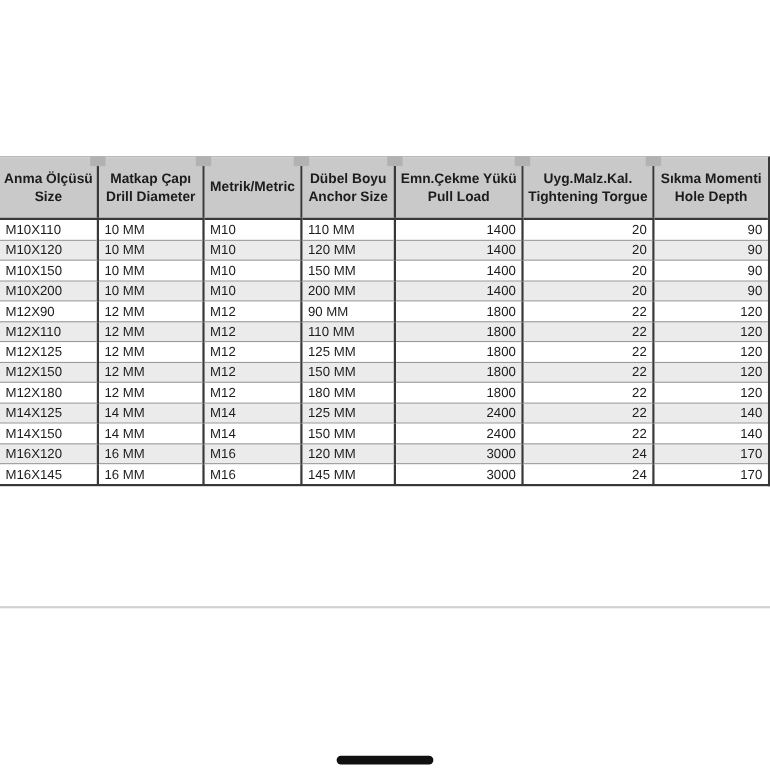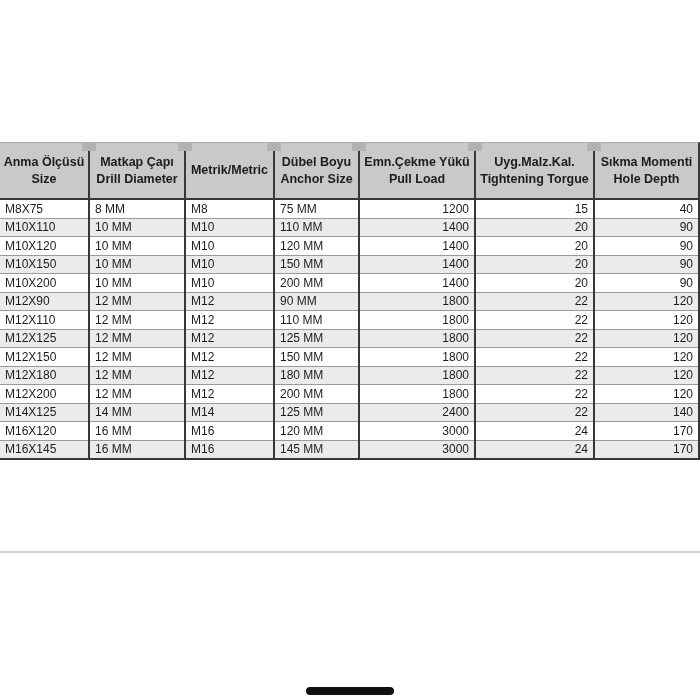--- a/index.html
+++ b/index.html
@@ -116,29 +116,20 @@
             <div>Tightening Torgue</div>
           </th>
           <th>
             <div>Sıkma Momenti</div>
             <div>Hole Depth</div>
           </th>
         </tr>
       </thead>
     <tbody>
         <tr>
-          <td class="l">M8X75</td>
-          <td class="l">8 MM</td>
-          <td class="l">M8</td>
-          <td class="l">75 MM</td>
-          <td class="r">1200</td>
-          <td class="r">15</td>
-          <td class="r">40</td>
-        </tr>
-        <tr>
           <td class="l">M10X110</td>
           <td class="l">10 MM</td>
           <td class="l">M10</td>
           <td class="l">110 MM</td>
           <td class="r">1400</td>
           <td class="r">20</td>
           <td class="r">90</td>
         </tr>
         <tr>
           <td class="l">M10X120</td>
@@ -201,38 +192,38 @@
           <td class="l">150 MM</td>
           <td class="r">1800</td>
           <td class="r">22</td>
           <td class="r">120</td>
         </tr>
         <tr>
           <td class="l">M12X180</td>
           <td class="l">12 MM</td>
           <td class="l">M12</td>
           <td class="l">180 MM</td>
-          <td class="r">1800</td>
-          <td class="r">22</td>
-          <td class="r">120</td>
-        </tr>
-        <tr>
-          <td class="l">M12X200</td>
-          <td class="l">12 MM</td>
-          <td class="l">M12</td>
-          <td class="l">200 MM</td>
           <td class="r">1800</td>
           <td class="r">22</td>
           <td class="r">120</td>
         </tr>
         <tr>
           <td class="l">M14X125</td>
           <td class="l">14 MM</td>
           <td class="l">M14</td>
           <td class="l">125 MM</td>
+          <td class="r">2400</td>
+          <td class="r">22</td>
+          <td class="r">140</td>
+        </tr>
+        <tr>
+          <td class="l">M14X150</td>
+          <td class="l">14 MM</td>
+          <td class="l">M14</td>
+          <td class="l">150 MM</td>
           <td class="r">2400</td>
           <td class="r">22</td>
           <td class="r">140</td>
         </tr>
         <tr>
           <td class="l">M16X120</td>
           <td class="l">16 MM</td>
           <td class="l">M16</td>
           <td class="l">120 MM</td>
           <td class="r">3000</td>

